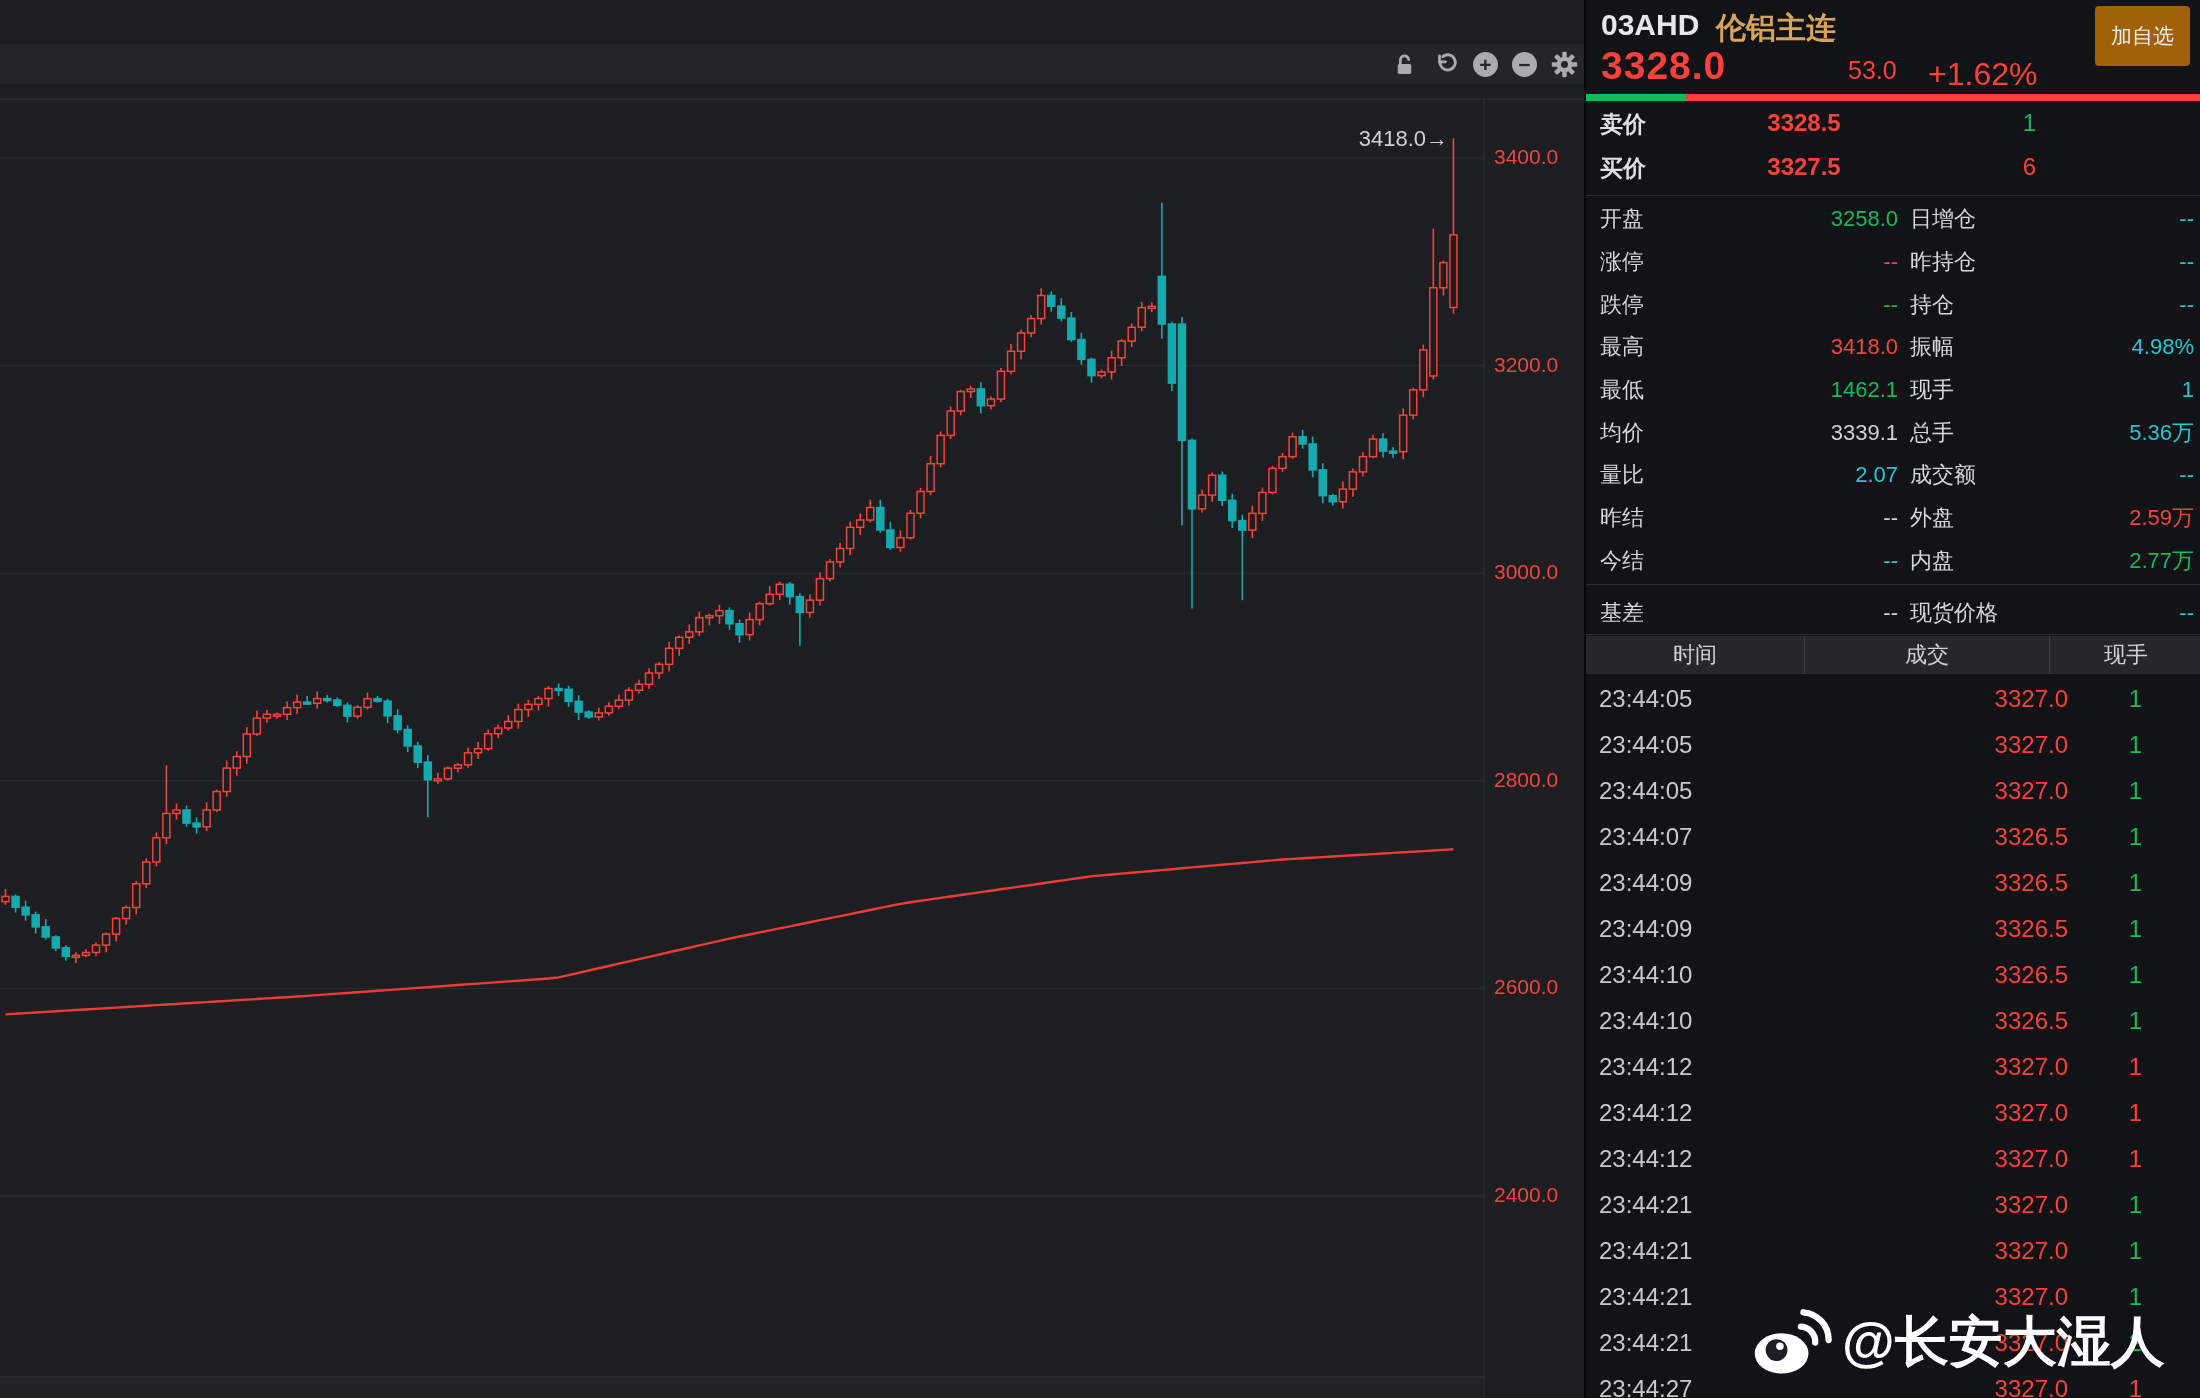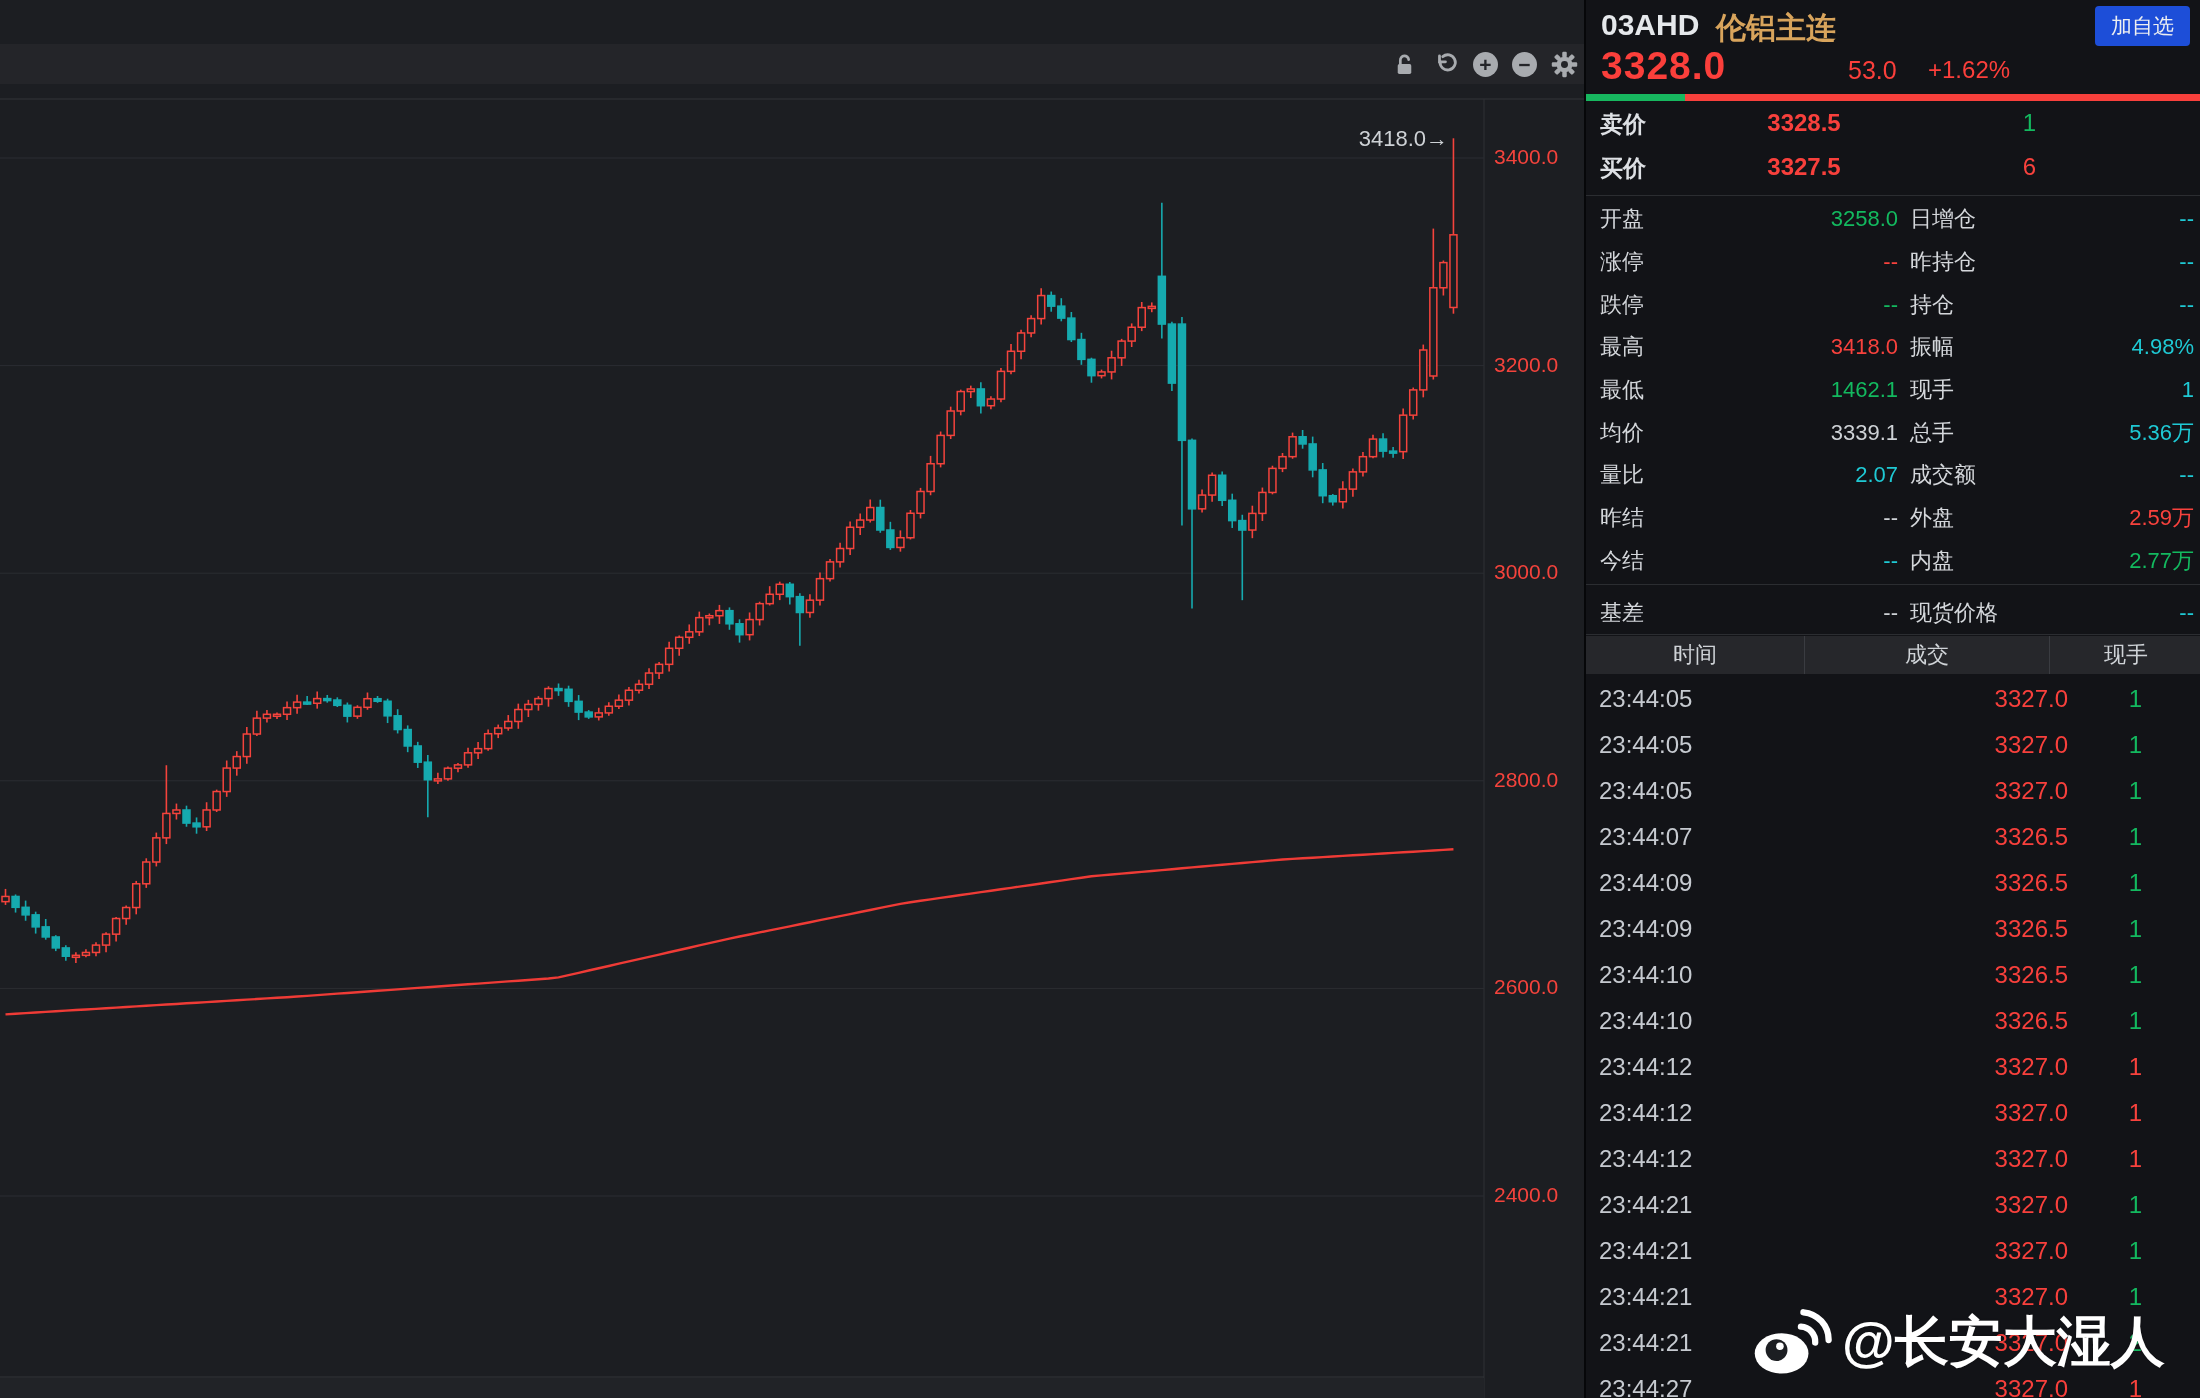--- a/index.html
+++ b/index.html
@@ -21,24 +21,24 @@
 
   #chart-wrap{position:absolute;left:0;top:84px;width:1584px;height:1314px;}
   #chart-svg{position:absolute;left:0;top:0;}
   .axis-label{position:absolute;left:1494px;font-size:21px;color:#f4433c;white-space:nowrap;}
 
   
   #panel{position:absolute;left:1584px;top:0;width:616px;height:1398px;background:#121317;border-left:2px solid #060709;}
   #p-header{position:absolute;left:0;top:0;width:616px;height:46px;}
   #p-code{position:absolute;left:15px;top:8px;font-size:30px;font-weight:bold;color:#e5e8eb;}
   #p-name{position:absolute;left:130px;top:8px;font-size:30px;font-weight:bold;color:#d8a45c;}
-  #p-addbtn{position:absolute;right:12px;top:6px;background:#1d4ed8;color:#edeff1;font-size:21px;padding:6px 16px;border-radius:4px;cursor:pointer;}
+  #p-addbtn{position:absolute;right:12px;top:6px;background:#a16207;color:#edeff1;font-size:21px;padding:16px 16px;border-radius:4px;cursor:pointer;}
   #p-last{position:absolute;left:15px;top:44px;font-size:39px;font-weight:bold;color:#fb3f3b;letter-spacing:1px;}
   #p-chg{position:absolute;left:262px;top:56px;font-size:25px;color:#fb3f3b;}
-  #p-chgp{position:absolute;left:342px;top:56px;font-size:24px;color:#fb3f3b;}
+  #p-chgp{position:absolute;left:342px;top:56px;font-size:32px;color:#fb3f3b;}
   #p-bar{position:absolute;left:0px;top:94px;width:616px;height:7px;display:flex;}
   #p-bar .g{background:#17b75f;height:100%;}
   #p-bar .r{background:#f8403c;height:100%;flex:1;}
 
   .askbid{position:absolute;left:0;width:616px;height:44px;}
   .askbid .lab{position:absolute;left:14px;top:8px;font-size:23px;font-weight:bold;color:#dde0e4;}
   .askbid .val{position:absolute;left:130px;top:8px;width:176px;text-align:center;font-size:24px;font-weight:bold;color:#f8403c;}
   .askbid .cnt{position:absolute;left:330px;top:8px;width:120px;text-align:right;font-size:24px;}
   .sep{position:absolute;left:0;width:616px;height:0;border-top:1px solid #2b2d31;}
 

